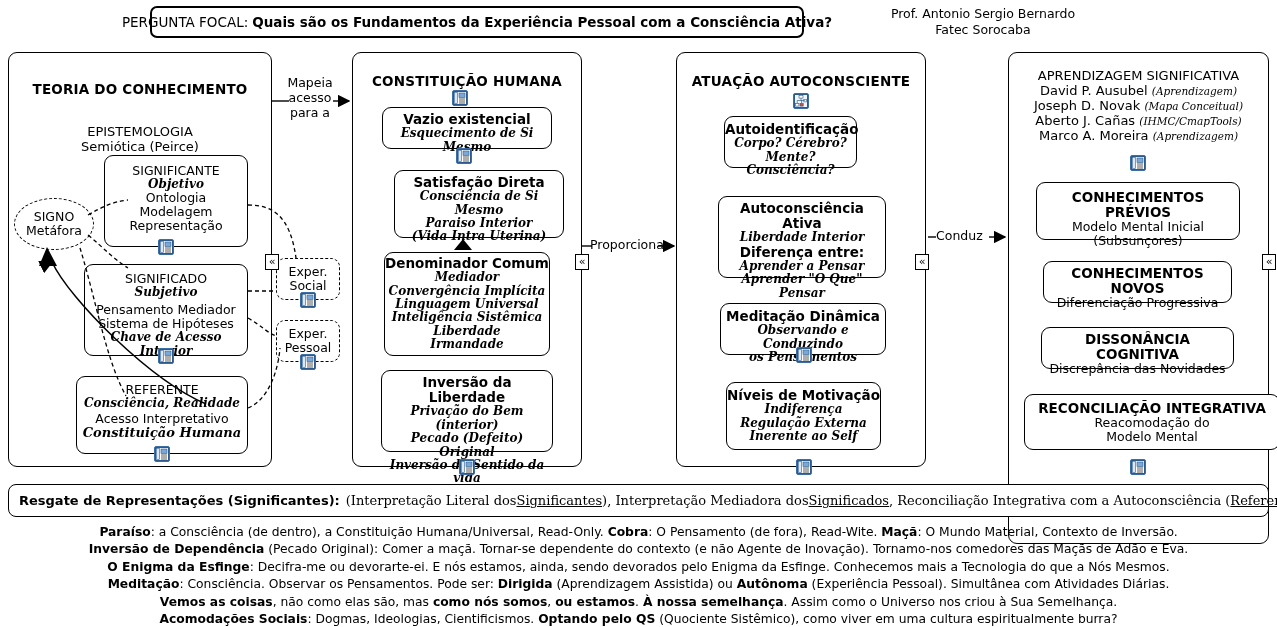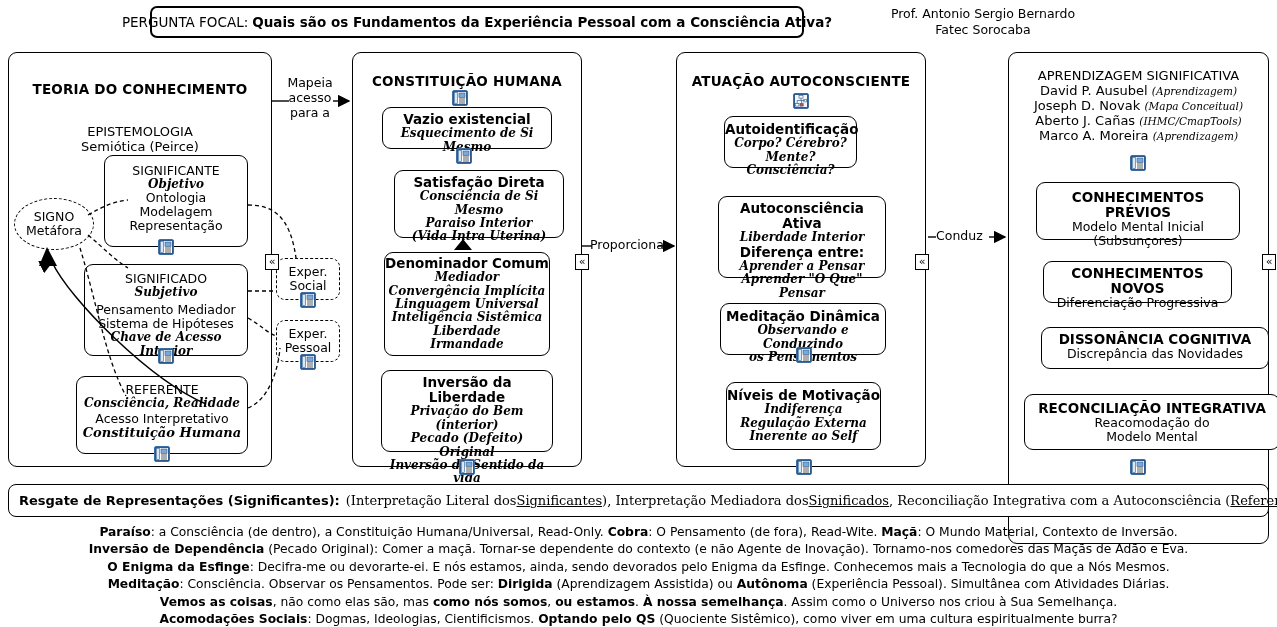--- a/index.html
+++ b/index.html
@@ -340,21 +340,21 @@
     <div class="nodetitle">CONHECIMENTOS PRÉVIOS</div>
     <div class="nodesub">Modelo Mental Inicial</div>
     <div class="nodesub">(Subsunçores)</div>
   </div>
 
   <div class="node" style="left:1043px; top:261px; width:189px; height:42px; padding-top:4px;">
     <div class="nodetitle">CONHECIMENTOS NOVOS</div>
     <div class="nodesub">Diferenciação Progressiva</div>
   </div>
 
-  <div class="node" style="left:1041px; top:327px; width:228px; height:42px; padding-top:4px;">
+  <div class="node" style="left:1041px; top:327px; width:193px; height:42px; padding-top:4px;">
     <div class="nodetitle">DISSONÂNCIA COGNITIVA</div>
     <div class="nodesub">Discrepância das Novidades</div>
   </div>
 
   <div class="node" style="left:1024px; top:394px; width:256px; height:56px; padding-top:6px;">
     <div class="nodetitle">RECONCILIAÇÃO INTEGRATIVA</div>
     <div class="nodesub">Reacomodação do</div>
     <div class="nodesub">Modelo Mental</div>
   </div>
 

